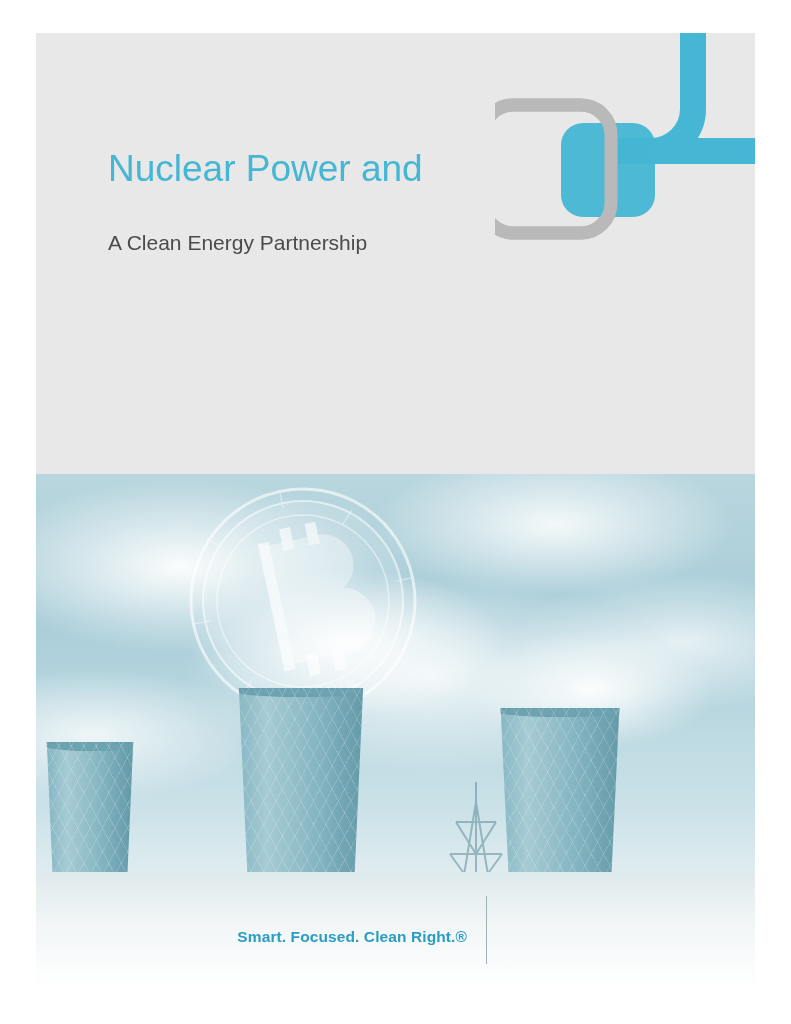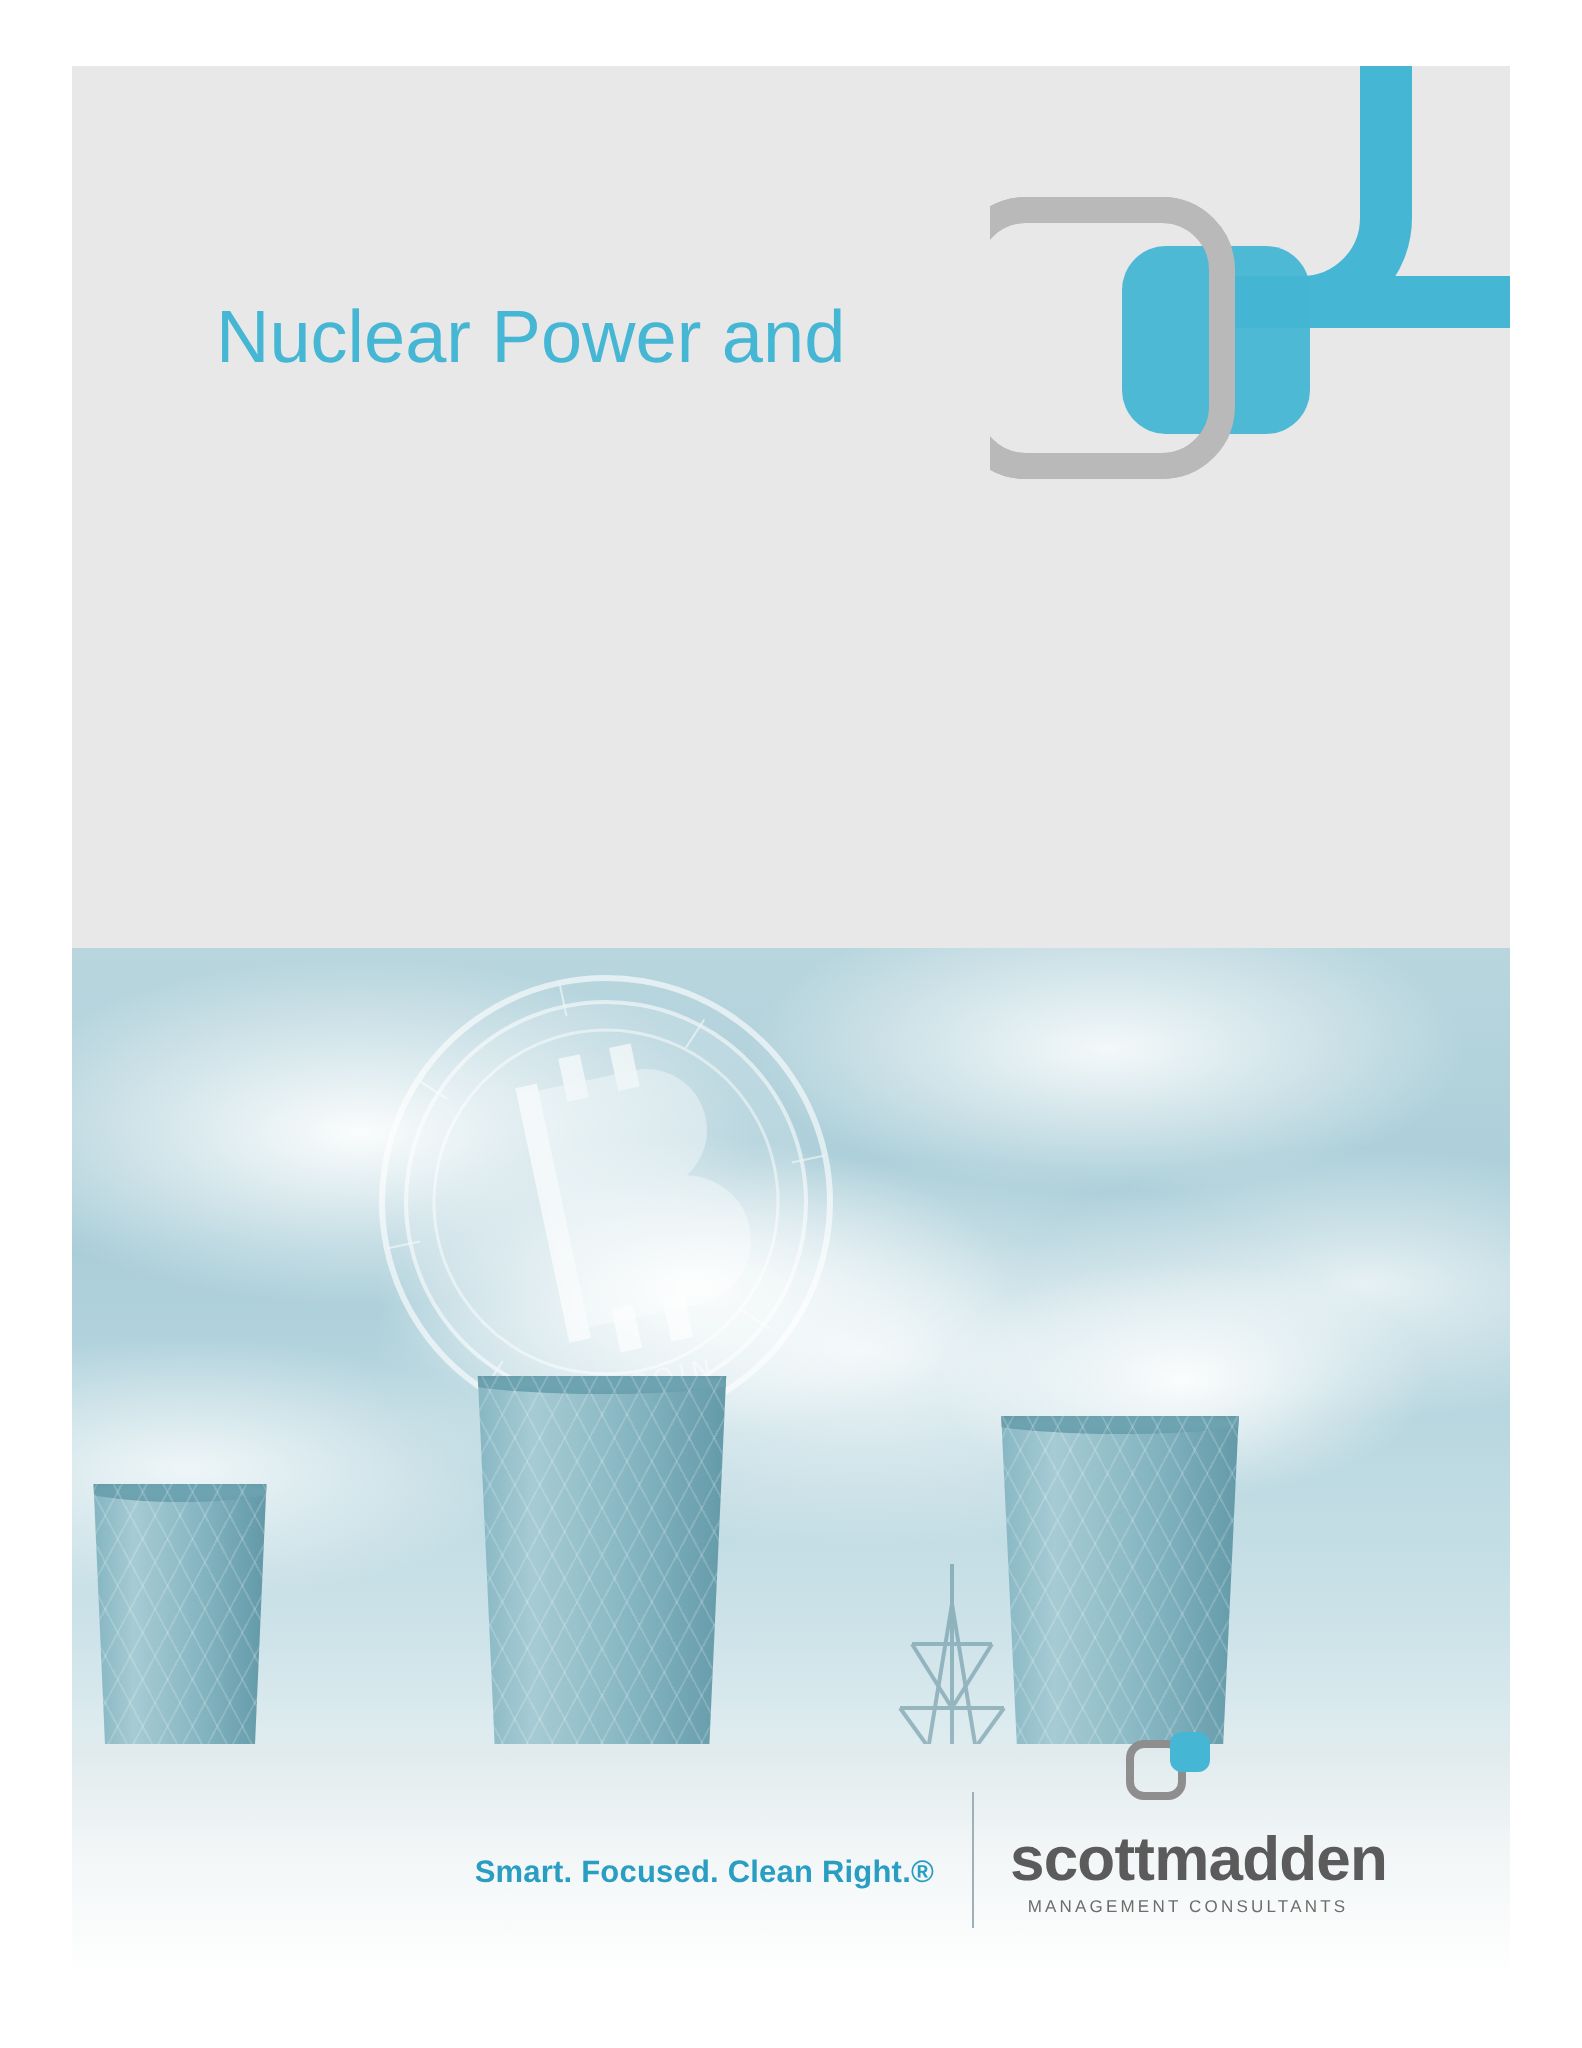--- a/index.html
+++ b/index.html
@@ -223,20 +223,21 @@
         <rect x="66" y="90" width="94" height="94" rx="22" ry="22" fill="#45b6d3" opacity="0.95"></rect>
 
         <rect x="-12" y="72" width="128" height="128" rx="30" ry="30" fill="none" stroke="#b9b9b9" stroke-width="13"></rect>
       </svg>
     </div>
 
     <div class="title-wrap">
       <h1 class="doc-title">
         <span>Nuclear Power and</span><br>
       </h1>
+      <p class="doc-subtitle">A Clean Energy Partnership</p>
     </div>
   </div>
 
   <div class="photo">
     <div class="photo-sky"></div>
 
     <div class="steam steam1"></div>
 
     <div class="coin">
       <svg width="238" height="238" viewBox="0 0 238 238" xmlns="http://www.w3.org/2000/svg">
@@ -288,26 +289,16 @@
           <path d="M16 40 L36 72 L56 40 M10 72 L36 108 L62 72 M6 108 L36 144 L66 108"></path>
         </g>
       </svg>
     </div>
 
     <div class="photo-ground"></div>
 
     <div class="footer">
       <div class="tagline">Smart. Focused. Clean Right.®</div>
       <div class="divider"></div>
-      <div class="brand">
-        <div class="brand-mark">
-          <svg width="46" height="46" viewBox="0 0 46 46" xmlns="http://www.w3.org/2000/svg">
-            <rect x="2" y="10" width="26" height="26" rx="7" ry="7" fill="none" stroke="#8e8e8e" stroke-width="4"></rect>
-            <rect x="22" y="4" width="20" height="20" rx="6" ry="6" fill="#45b6d3"></rect>
-          </svg>
-        </div>
-        <div class="brand-name">scottmadden</div>
-        <div class="brand-sub">MANAGEMENT CONSULTANTS</div>
-      </div>
     </div>
   </div>
 
 </div>
 
 </body></html>

